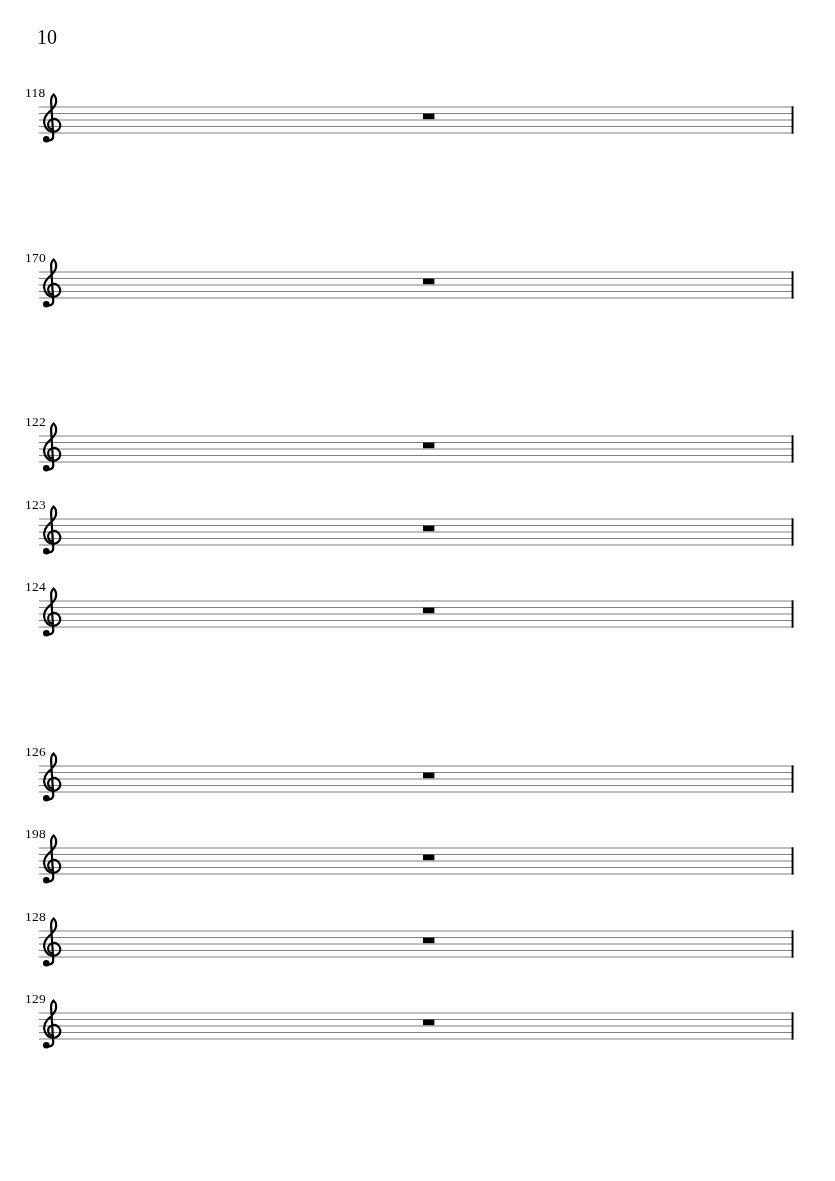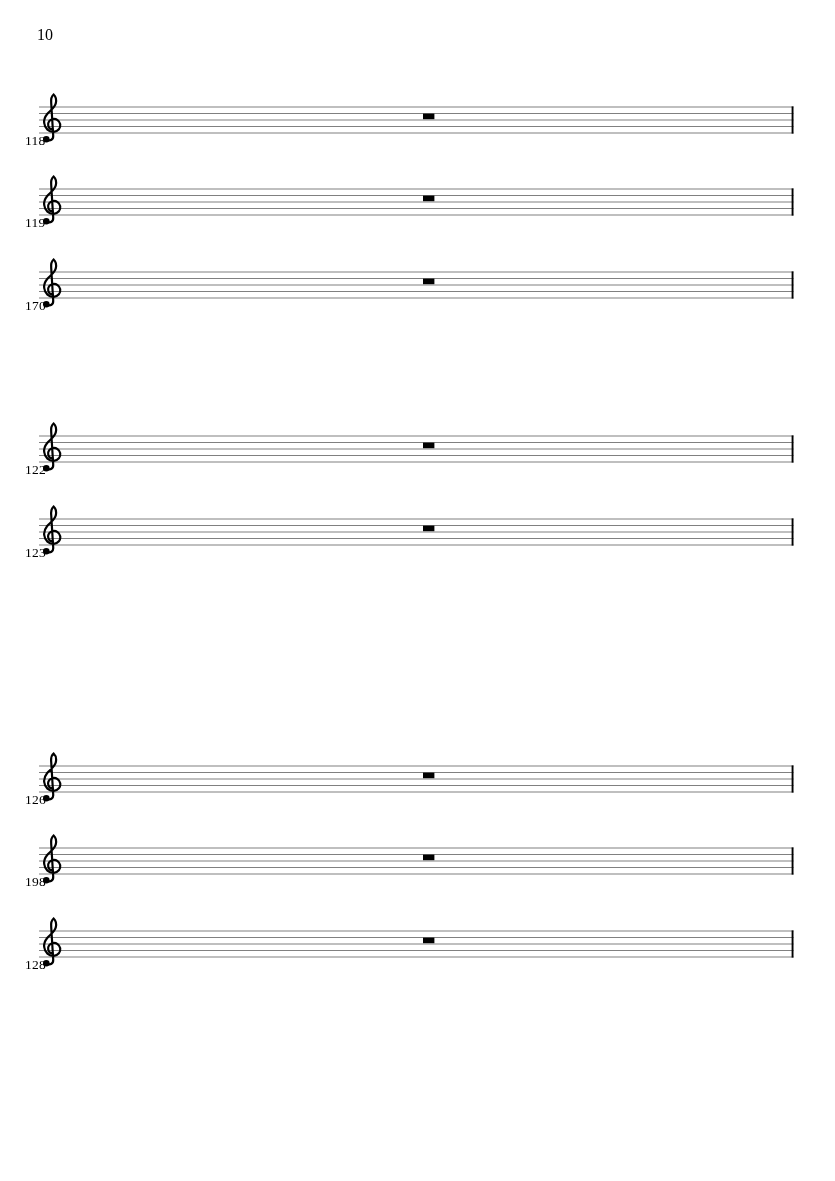--- a/index.html
+++ b/index.html
@@ -18,40 +18,39 @@
     position: absolute;
     left: 0; top: 0;
     width: 835px;
     height: 1181px;
     background: var(--background, #ffffff);
   }
   .page-number {
     position: absolute;
     left: 37px;
     top: 26px;
-    font-size: 16px;
+    font-size: 20px;
     line-height: 1.1;
     color: var(--ink, #000000);
   }
   .system {
     position: absolute;
     left: 0;
     top: calc(86px + var(--i) * 82.35px);
     width: 835px;
     height: 58px;
   }
   .measure-number {
     position: absolute;
     left: 25px;
     top: 0;
     font-size: 13.5px;
     line-height: 1;
     letter-spacing: 0.3px;
     color: var(--ink, #000000);
-    margin-top: 48px;
   }
   .staff-svg {
     position: absolute;
     left: 36px;
     top: 7px;
     display: block;
   }
   .svg-defs {
     position: absolute;
     width: 0;
@@ -97,26 +96,20 @@
 
   <div class="page-number">10</div>
 
   <div class="system" style="--i:0">
     <span class="measure-number">118</span>
     <svg class="staff-svg" width="760" height="56" viewBox="0 0 760 56">
       <use href="#system-graphic"></use>
     </svg>
   </div>
 
-  <div class="system" style="--i:1">
-    <span class="measure-number">119</span>
-    <svg class="staff-svg" width="760" height="56" viewBox="0 0 760 56">
-      <use href="#system-graphic"></use>
-    </svg>
-  </div>
 
   <div class="system" style="--i:2">
     <span class="measure-number">170</span>
     <svg class="staff-svg" width="760" height="56" viewBox="0 0 760 56">
       <use href="#system-graphic"></use>
     </svg>
   </div>
 
 
   <div class="system" style="--i:4">
@@ -126,20 +119,26 @@
     </svg>
   </div>
 
   <div class="system" style="--i:5">
     <span class="measure-number">123</span>
     <svg class="staff-svg" width="760" height="56" viewBox="0 0 760 56">
       <use href="#system-graphic"></use>
     </svg>
   </div>
 
+  <div class="system" style="--i:6">
+    <span class="measure-number">124</span>
+    <svg class="staff-svg" width="760" height="56" viewBox="0 0 760 56">
+      <use href="#system-graphic"></use>
+    </svg>
+  </div>
 
 
   <div class="system" style="--i:8">
     <span class="measure-number">126</span>
     <svg class="staff-svg" width="760" height="56" viewBox="0 0 760 56">
       <use href="#system-graphic"></use>
     </svg>
   </div>
 
   <div class="system" style="--i:9">
@@ -149,15 +148,21 @@
     </svg>
   </div>
 
   <div class="system" style="--i:10">
     <span class="measure-number">128</span>
     <svg class="staff-svg" width="760" height="56" viewBox="0 0 760 56">
       <use href="#system-graphic"></use>
     </svg>
   </div>
 
+  <div class="system" style="--i:11">
+    <span class="measure-number">129</span>
+    <svg class="staff-svg" width="760" height="56" viewBox="0 0 760 56">
+      <use href="#system-graphic"></use>
+    </svg>
+  </div>
 
 
 </div>
 
 </body></html>

